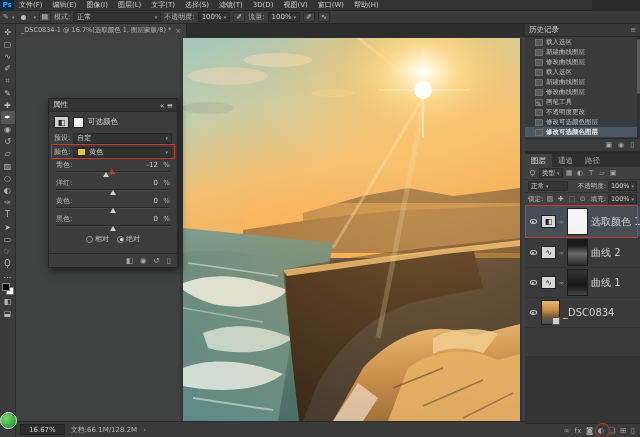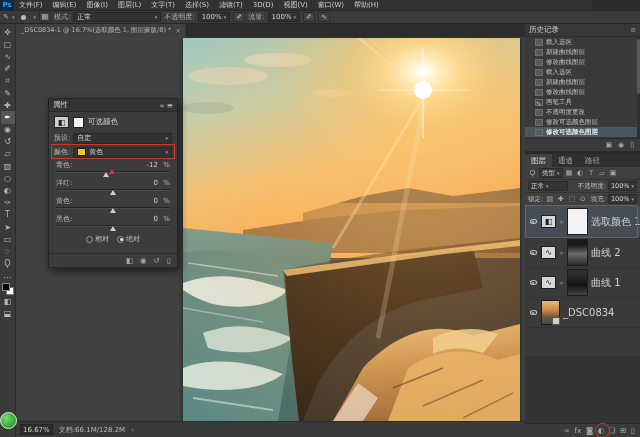--- a/index.html
+++ b/index.html
@@ -33,21 +33,21 @@
   .swatches { position:relative; width:12px; height:12px; margin-top:1px; }
   .sw-bg { position:absolute; right:0; bottom:0; width:8px; height:8px; background:#ffffff; border:1px solid #777; }
   .sw-fg { position:absolute; left:0; top:0; width:8px; height:8px; background:#050505; border:1px solid #8a8a8a; }
 
   
   .canvas { position:absolute; left:16px; top:37px; width:509px; height:384px; background:#404141; overflow:hidden; }
   .photo { position:absolute; left:167px; top:1px; width:337px; height:383px; box-shadow:0 0 4px rgba(0,0,0,.6); }
 
   
   .statusbar { position:absolute; left:16px; top:421px; width:509px; height:16px; background:#3a3a3a; border-top:1px solid #2c2c2c; display:flex; align-items:center; gap:6px; padding:0 4px; font-size:7px; color:#b9b9b9; }
-  .zoom-box { background:#2c2c2c; border:1px solid #242424; padding:0 2px; height:11px; line-height:10px; color:#cfcfcf; }
+  .zoom-box { background:#2c2c2c; border:1px solid #242424; padding:0 8px; height:11px; line-height:10px; color:#cfcfcf; }
   .status-caret { color:#9a9a9a; }
   .watermark { position:absolute; left:0px; top:412px; width:17px; height:17px; border-radius:50%; background:radial-gradient(circle at 35% 35%, #7ed96b, #2e9e3e 70%, #1c7a2e); border:1px solid #d8f3d0; z-index:40; }
 
   
   .rightcol { position:absolute; left:525px; top:24px; width:115px; height:413px; background:#333333; z-index:20; }
 
   
   .panel-head { height:13px; background:#383838; border-bottom:1px solid #2a2a2a; display:flex; align-items:center; justify-content:space-between; padding:0 4px; font-size:7.5px; color:#d2d2d2; }
   .panel-head .flyout { color:#9a9a9a; font-size:7px; }
   .history-list { height:101px; background:#3a3a3a; position:relative; overflow:hidden; }

